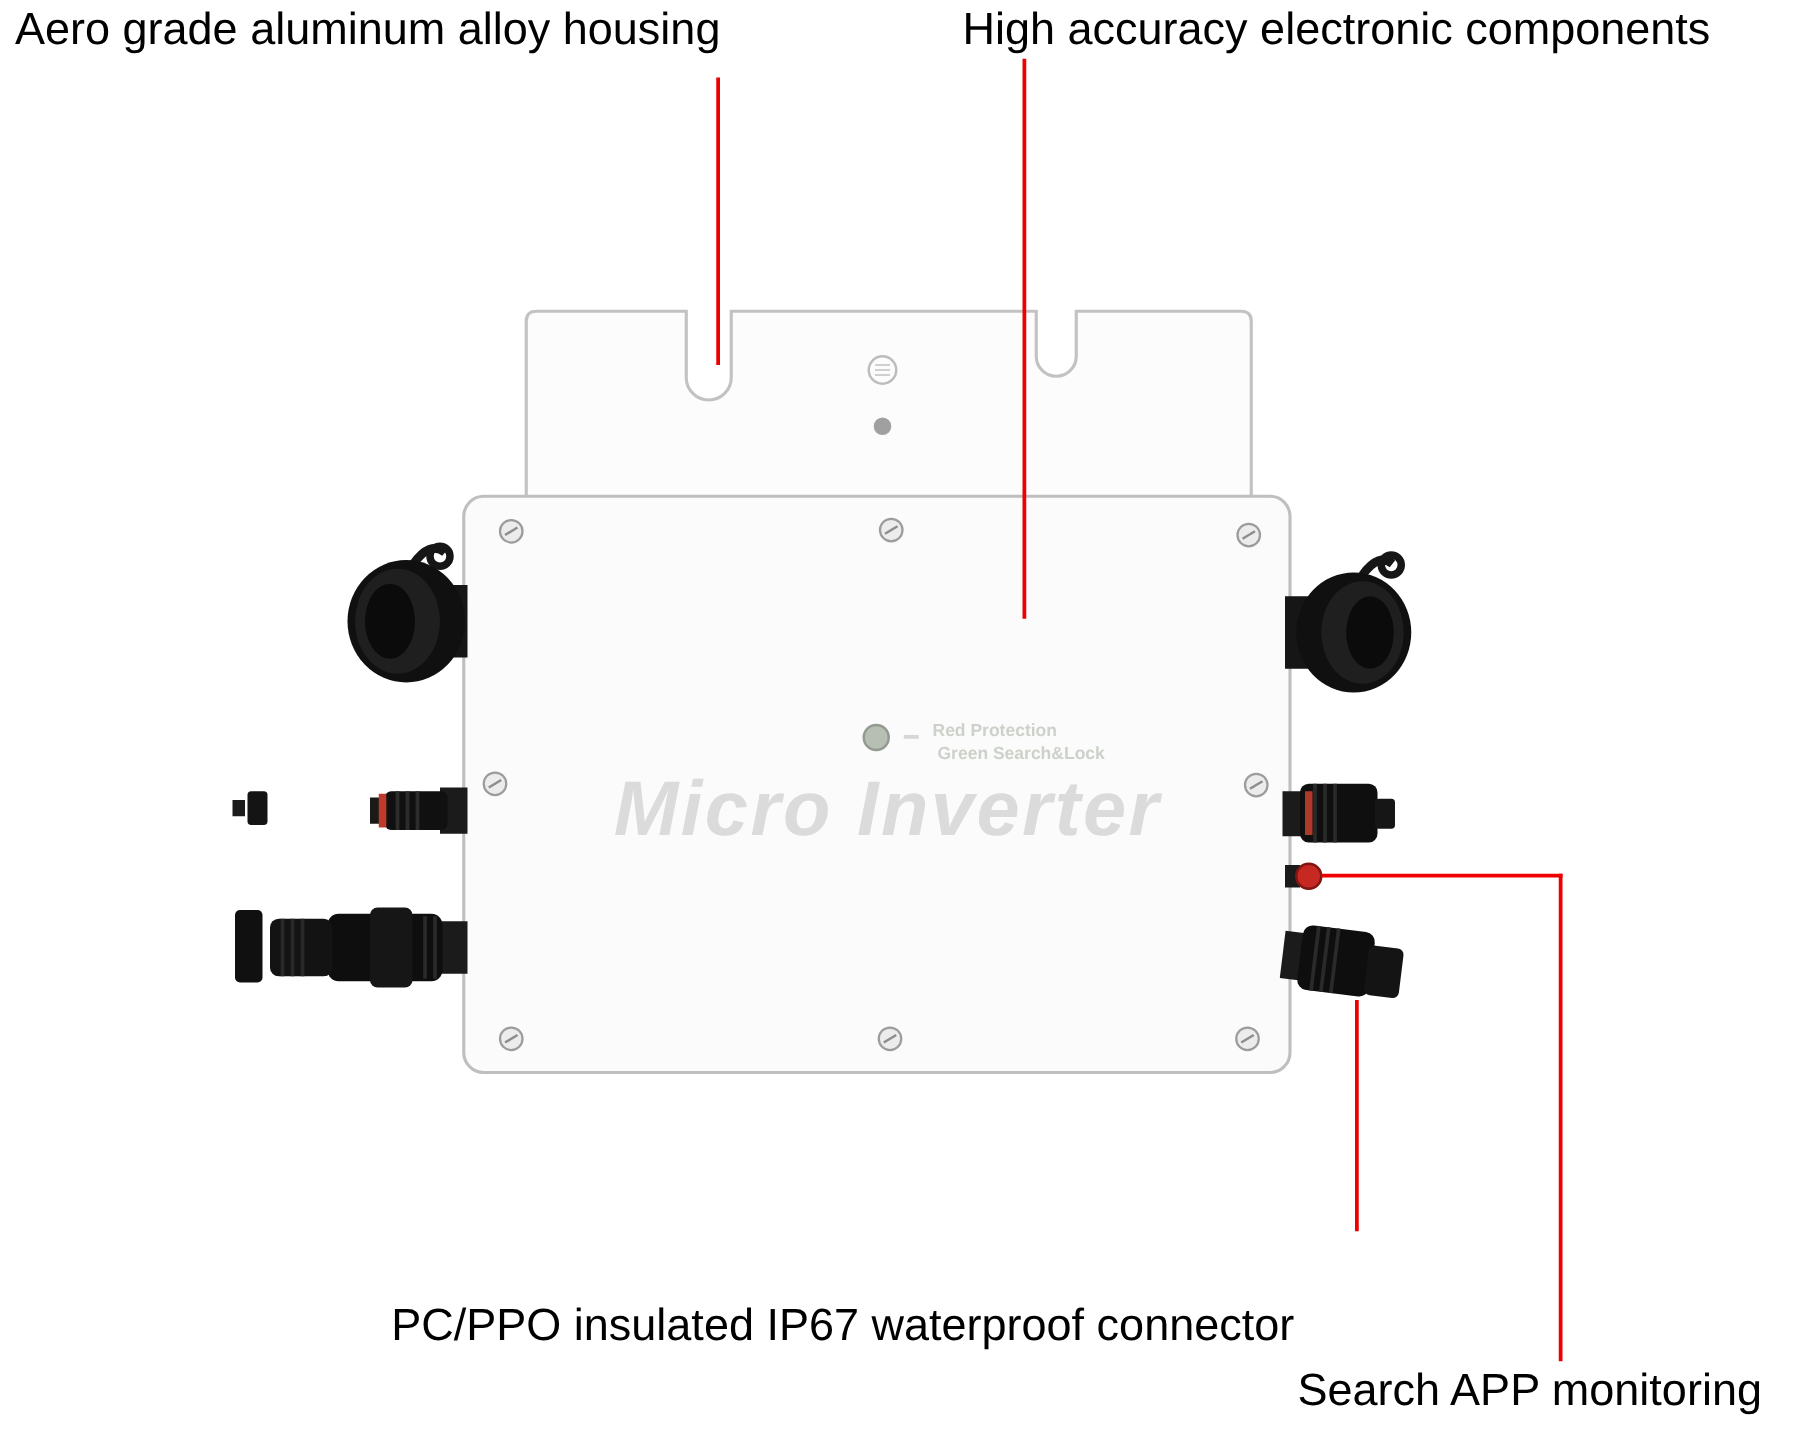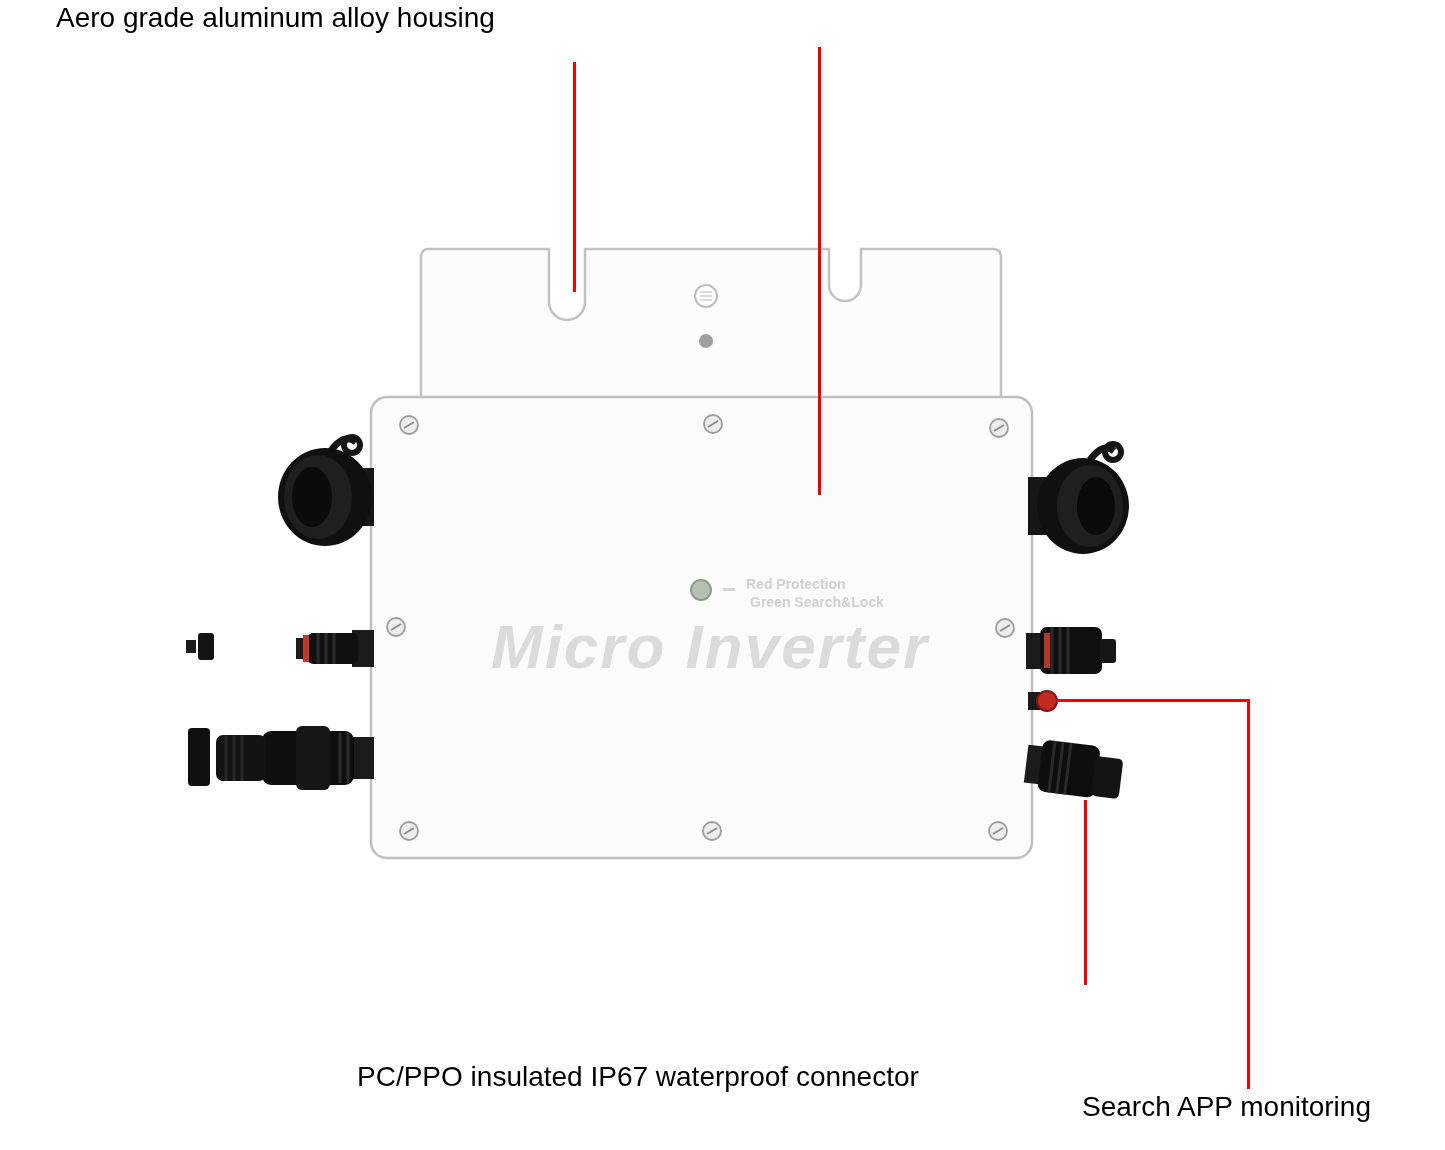--- a/index.html
+++ b/index.html
@@ -15,39 +15,38 @@
     overflow: hidden;
     font-family: "Liberation Sans", sans-serif;
   }
   .device-svg {
     position: absolute;
     left: 0;
     top: 0;
   }
   .callout {
     position: absolute;
-    font-size: 28px;
+    font-size: 36px;
     line-height: 1.1;
     color: #000000;
     white-space: nowrap;
     font-family: "Liberation Sans", sans-serif;
-    margin-left: 44px;
   }
   .leader {
     position: absolute;
     background: #ee0000;
   }
   #lead-housing      { left: 573px;  top: 62px;  width: 3px;  height: 230px; }
   #lead-components   { left: 818px;  top: 47px;  width: 3px;  height: 448px; }
   #lead-connector    { left: 1084px; top: 800px; width: 3px;  height: 185px; }
   #lead-app-h        { left: 1057px; top: 699px; width: 193px; height: 3px; }
   #lead-app-v        { left: 1247px; top: 699px; width: 3px;  height: 390px; }
   #callout-housing   { left: 12px;   top: 3px; }
   #callout-components{ left: 770px;  top: 3px; }
-  #callout-connector { left: 313px;  top: 1062px; text-align: center; }
+  #callout-connector { left: 313px;  top: 1040px; text-align: center; }
   #callout-app       { left: 1038px; top: 1092px; }
   svg text {
     font-family: "Liberation Sans", sans-serif;
   }
 </style>
 </head>
 <body>
 
 <div class="canvas">
 
@@ -154,18 +153,19 @@
   </svg>
 
   <div class="leader" id="lead-housing"></div>
   <div class="leader" id="lead-components"></div>
   <div class="leader" id="lead-connector"></div>
   <div class="leader" id="lead-app-h"></div>
   <div class="leader" id="lead-app-v"></div>
 
   <div class="callout" id="callout-housing">Aero grade aluminum alloy housing</div>
 
+  <div class="callout" id="callout-components">High accuracy electronic components</div>
 
   <div class="callout" id="callout-connector">PC/PPO insulated IP67 waterproof connector</div>
 
   <div class="callout" id="callout-app">Search APP monitoring</div>
 
 </div>
 
 </body></html>

